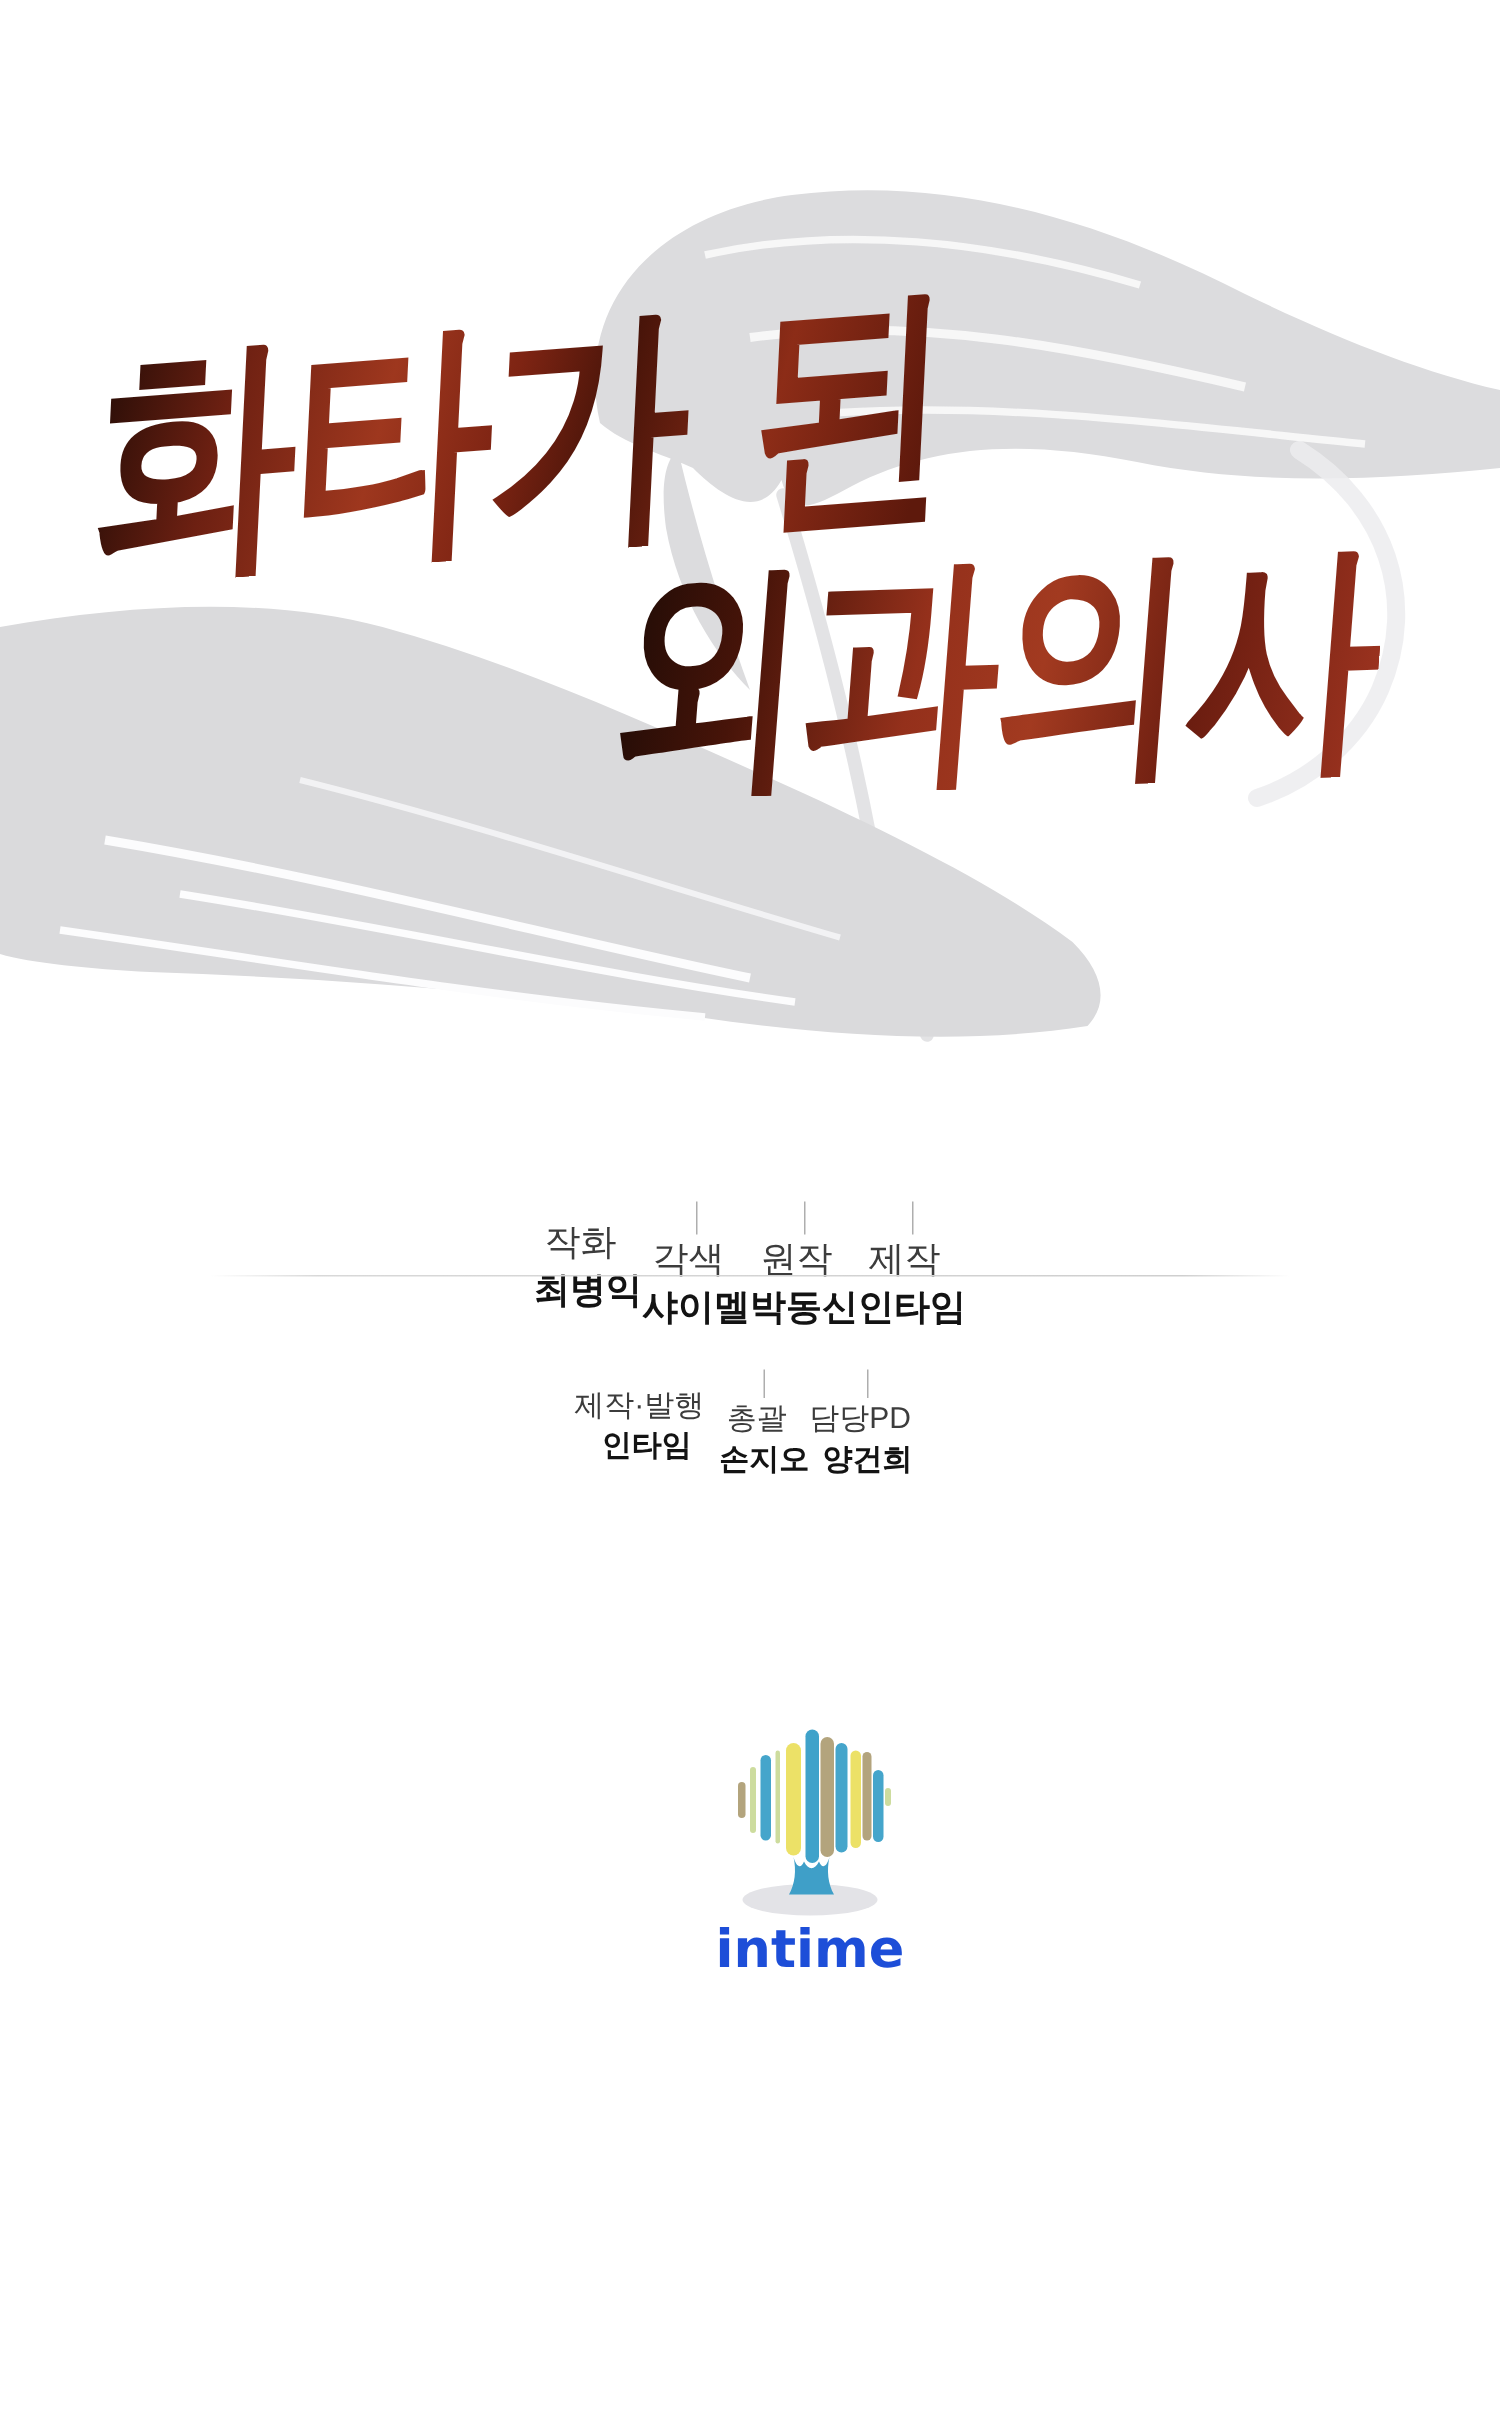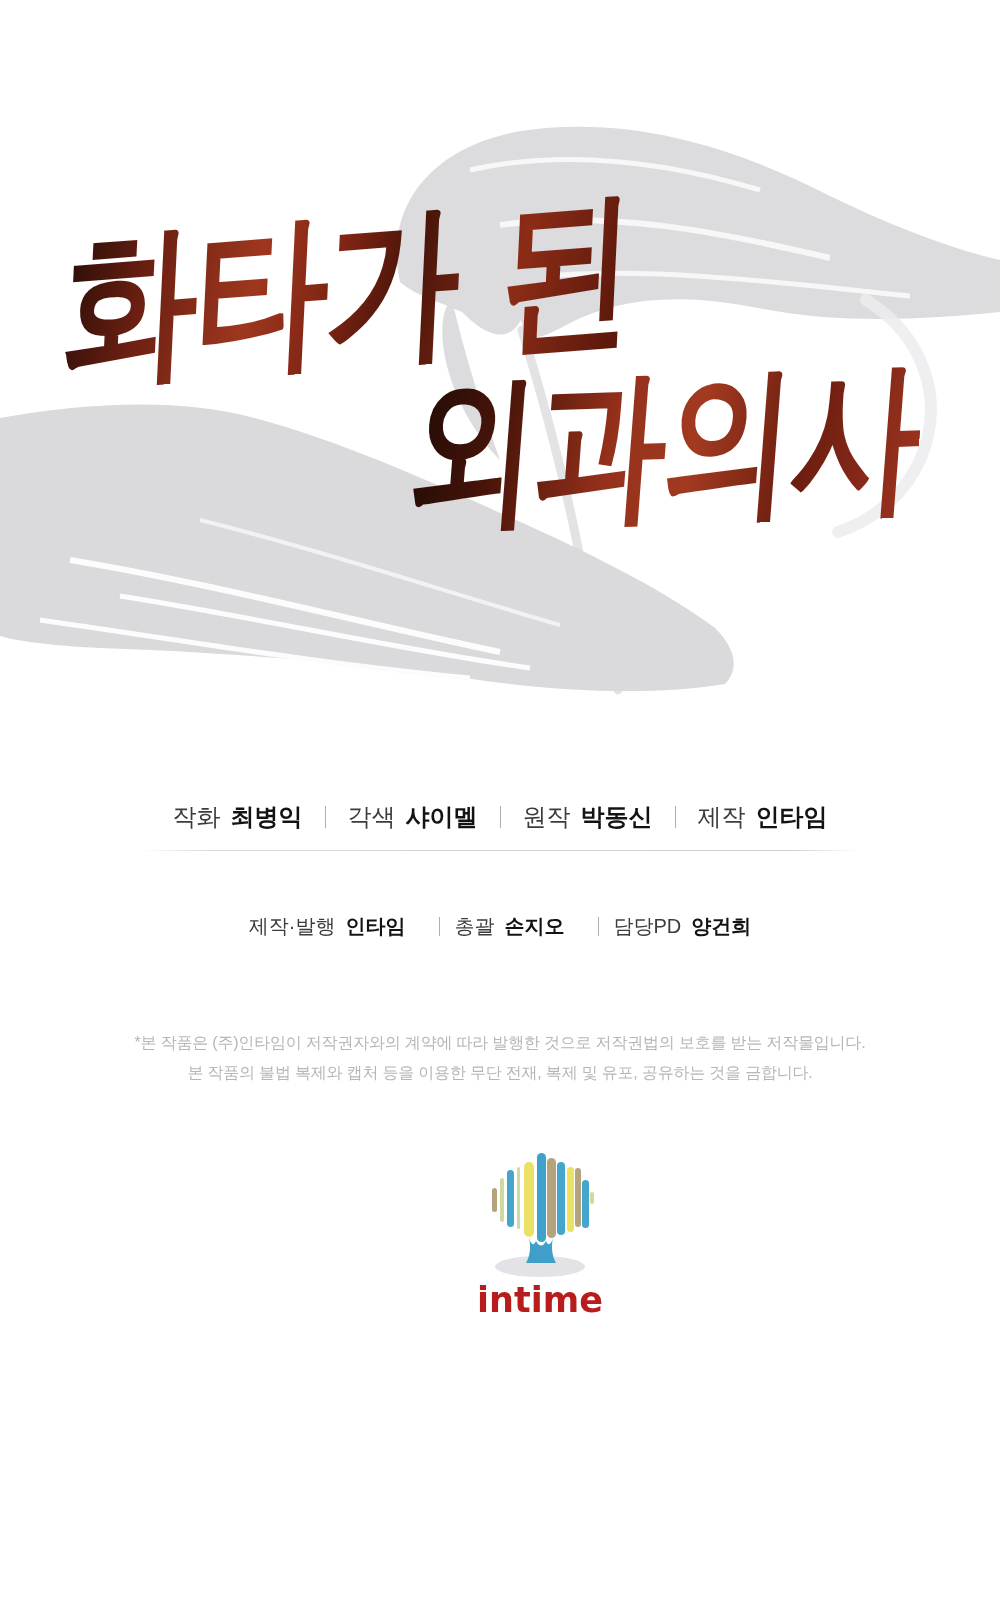--- a/index.html
+++ b/index.html
@@ -32,22 +32,22 @@
   }
 
   
   .credit-row {
     position:absolute; left:0; width:1000px;
     display:flex; justify-content:center; align-items:center;
     color:#3c3c3c; white-space:nowrap;
   }
   .credit-row-1 { top:801px; font-size:24px; }
   .credit-row-2 { top:866px; font-size:20px; }
-  .credit-row-3 { top:913px; font-size:20px;gap:20px; }
-  .credit-item { display:inline-flex; align-items:center; }
+  .credit-row-3 { top:913px; font-size:20px; }
+  .credit-item { display:inline-flex; align-items:center;flex-direction:column; }
   .credit-item + .credit-item::before {
     content:""; display:inline-block; width:1px; height:22px;
     background:#aeaeae; margin:0 22px; align-self:center;
   }
   .credit-row-2 .credit-item + .credit-item::before,
   .credit-row-3 .credit-item + .credit-item::before { margin:0 14px; height:19px; }
   .credit-label { font-weight:400; color:#3c3c3c; margin-right:10px; }
   .credit-name  { font-weight:700; color:#131313;text-align:center; }
   .credits-divider {
     position:absolute; left:140px; top:850px; width:720px; height:1px;
@@ -64,21 +64,21 @@
   
   .logo-canopy { position:absolute; left:490px; top:1150px; width:106px; height:95px; }
   .logo-bar { position:absolute; border-radius:20px; }
   .logo-trunk { position:absolute; left:525px; top:1237px; }
   .logo-shadow {
     position:absolute; left:495px; top:1256px; width:90px; height:21px;
     border-radius:50%; background:#e3e3e7;
   }
   .logo-wordmark {
     position:absolute; left:440px; top:1280px; width:200px;
-    text-align:center; font-size:35px; font-weight:700; color:#b91c1c;
+    text-align:center; font-size:35px; font-weight:700; color:#1d4ed8;
     letter-spacing:0px; font-family:"DejaVu Sans", sans-serif;
   }
 </style>
 </head>
 <body>
 
 <div class="page">
 
   <svg class="bg-ink" width="1000" height="760" viewBox="0 0 1000 760">
 
@@ -151,24 +151,20 @@
       <span class="credit-item">
         <span class="credit-label">총괄</span>
         <span class="credit-name">손지오</span>
       </span>
       <span class="credit-item">
         <span class="credit-label">담당PD</span>
         <span class="credit-name">양건희</span>
       </span>
     </div>
 
-  <div class="notice">
-    <div>*본 작품은 (주)인타임이 저작권자와의 계약에 따라 발행한 것으로 저작권법의 보호를 받는 저작물입니다.</div>
-    <div>본 작품의 불법 복제와 캡처 등을 이용한 무단 전재, 복제 및 유포, 공유하는 것을 금합니다.</div>
-  </div>
 
   <div>
     <div class="logo-shadow"></div>
     <div class="logo-canopy">
         <div class="logo-bar" style="left: 2px; top: 38px; width: 5px; height: 24px; background: rgb(179, 164, 125);"></div>
         <div class="logo-bar" style="left: 10px; top: 28px; width: 3.5px; height: 44px; background: rgb(205, 220, 158);"></div>
         <div class="logo-bar" style="left: 16.5px; top: 20px; width: 7px; height: 57px; background: rgb(69, 165, 203);"></div>
         <div class="logo-bar" style="left: 26.5px; top: 17px; width: 3.5px; height: 62px; background: rgb(205, 220, 158);"></div>
         <div class="logo-bar" style="left: 33.5px; top: 12px; width: 10px; height: 75px; background: rgb(236, 225, 103);"></div>
         <div class="logo-bar" style="left: 47px; top: 3px; width: 8.5px; height: 89px; background: rgb(63, 162, 202);"></div>

